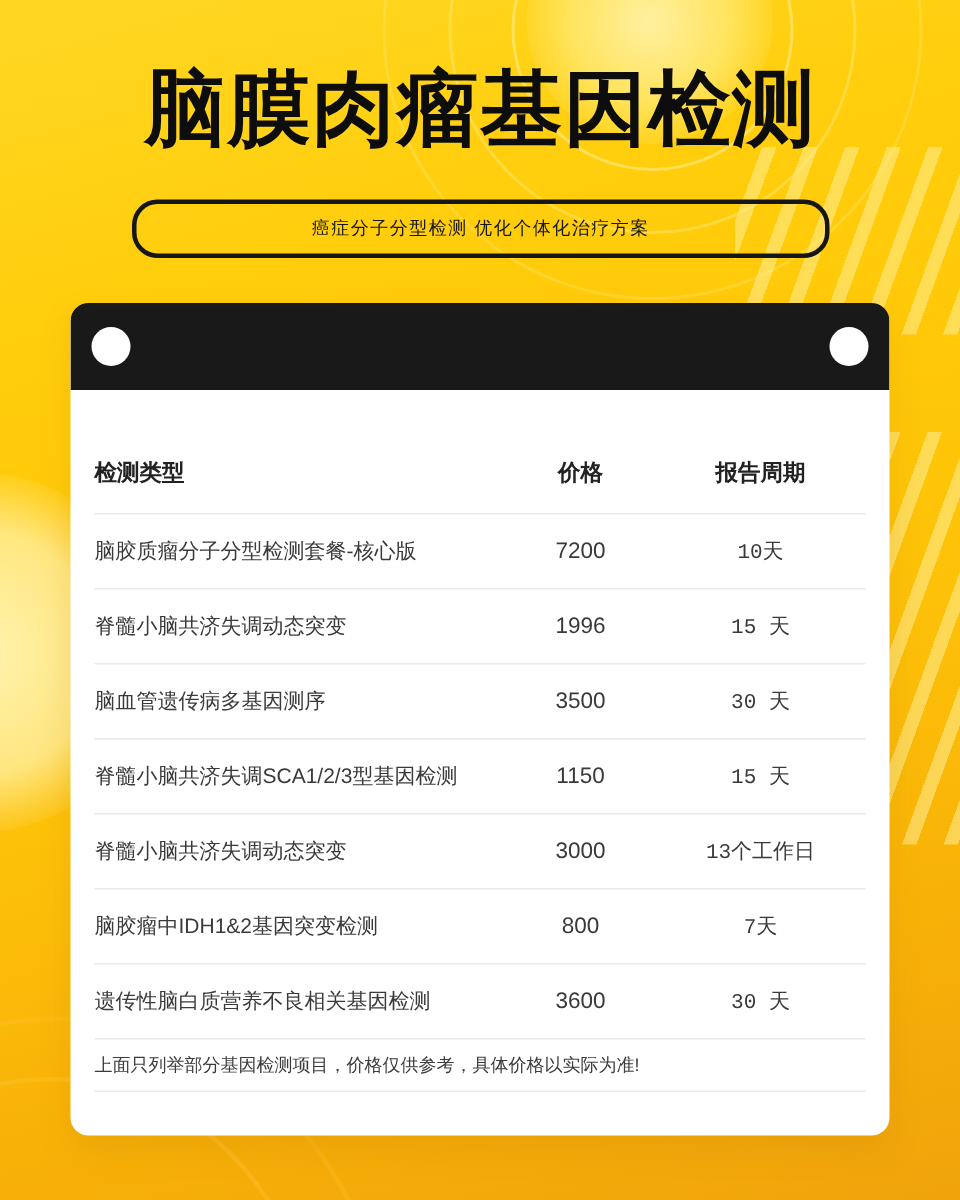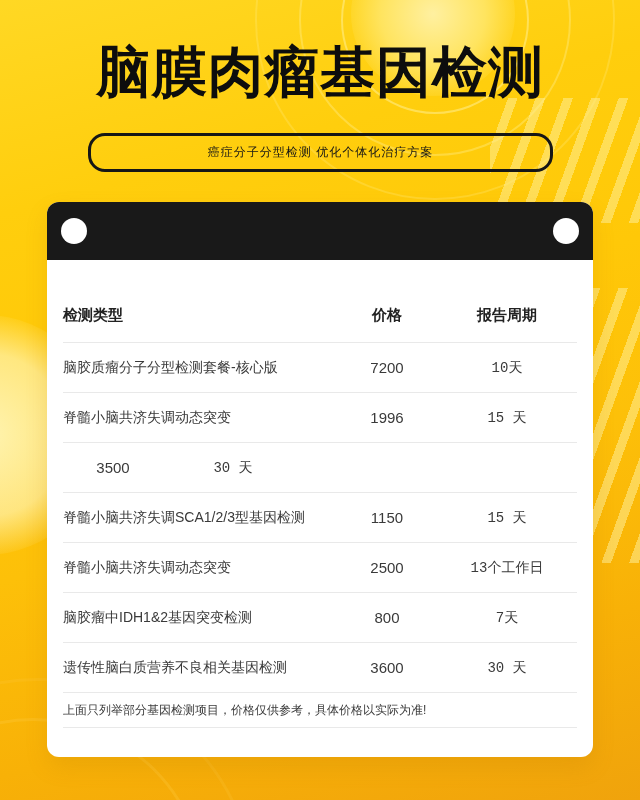--- a/index.html
+++ b/index.html
@@ -90,33 +90,34 @@
         <div class="cell-period">10天</div>
       </div>
 
       <div class="row">
         <div class="cell-name">脊髓小脑共济失调动态突变</div>
         <div class="cell-price">1996</div>
         <div class="cell-period">15 天</div>
       </div>
 
       <div class="row">
+        <div class="cell-name">脑血管遗传病多基因测序</div>
         <div class="cell-price">3500</div>
         <div class="cell-period">30 天</div>
       </div>
 
       <div class="row">
         <div class="cell-name">脊髓小脑共济失调SCA1/2/3型基因检测</div>
         <div class="cell-price">1150</div>
         <div class="cell-period">15 天</div>
       </div>
 
       <div class="row">
         <div class="cell-name">脊髓小脑共济失调动态突变</div>
-        <div class="cell-price">2500</div>
+        <div class="cell-price">3000</div>
         <div class="cell-period">13个工作日</div>
       </div>
 
       <div class="row">
         <div class="cell-name">脑胶瘤中IDH1&amp;2基因突变检测</div>
         <div class="cell-price">800</div>
         <div class="cell-period">7天</div>
       </div>
 
       <div class="row">

